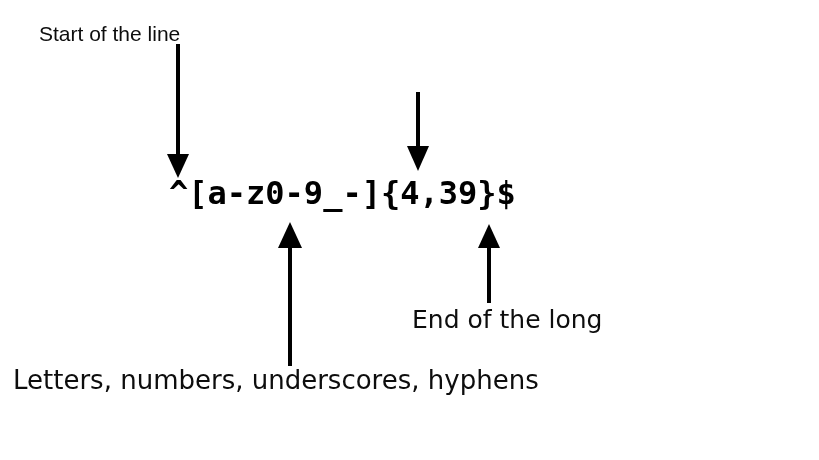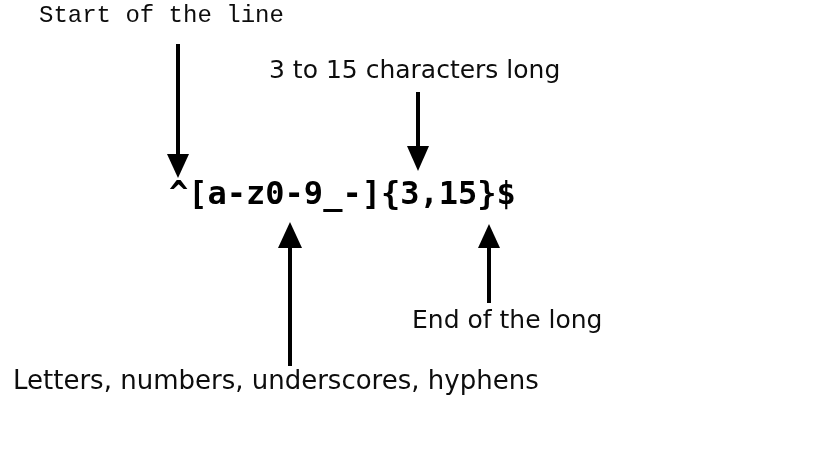--- a/index.html
+++ b/index.html
@@ -21,23 +21,23 @@
   .lbl {
     position: absolute;
     white-space: nowrap;
     color: #0d0d0d;
     line-height: 1.0;
   }
 
   
   #label-start {
     left: 39px;
-    top: 4px;
-    font-family: Liberation Mono, monospace;
-    font-size: 24px;
+    top: 23px;
+    font-family: Liberation Sans, sans-serif;
+    font-size: 21px;
     letter-spacing: 0px;
   }
 
   
   #label-length {
     left: 269px;
     top: 57px;
     font-family: "DejaVu Sans", "Liberation Sans", sans-serif;
     font-size: 25px;
   }
@@ -101,23 +101,22 @@
     fill: #000000;
   }
 </style>
 </head>
 <body>
 
 <div id="canvas">
 
   <div class="lbl" id="label-start">Start of the line</div>
 
-  <div class="lbl" id="label-length">3 to 15 characters long</div>
 
-  <div id="regex-expression">^[a-z0-9_-]{3,15}$</div>
+  <div id="regex-expression">^[a-z0-9_-]{4,39}$</div>
 
   <div class="lbl" id="label-end">End of the long</div>
 
   <div class="lbl" id="label-charset">Letters, numbers, underscores, hyphens</div>
 
   <div id="clipped-glyph-fragment">
       <span>:</span>
     </div>
 
   <svg class="arrow-svg" id="arrow-start" style="left:158px; top:38px;" width="40" height="146" viewBox="0 0 40 146">

